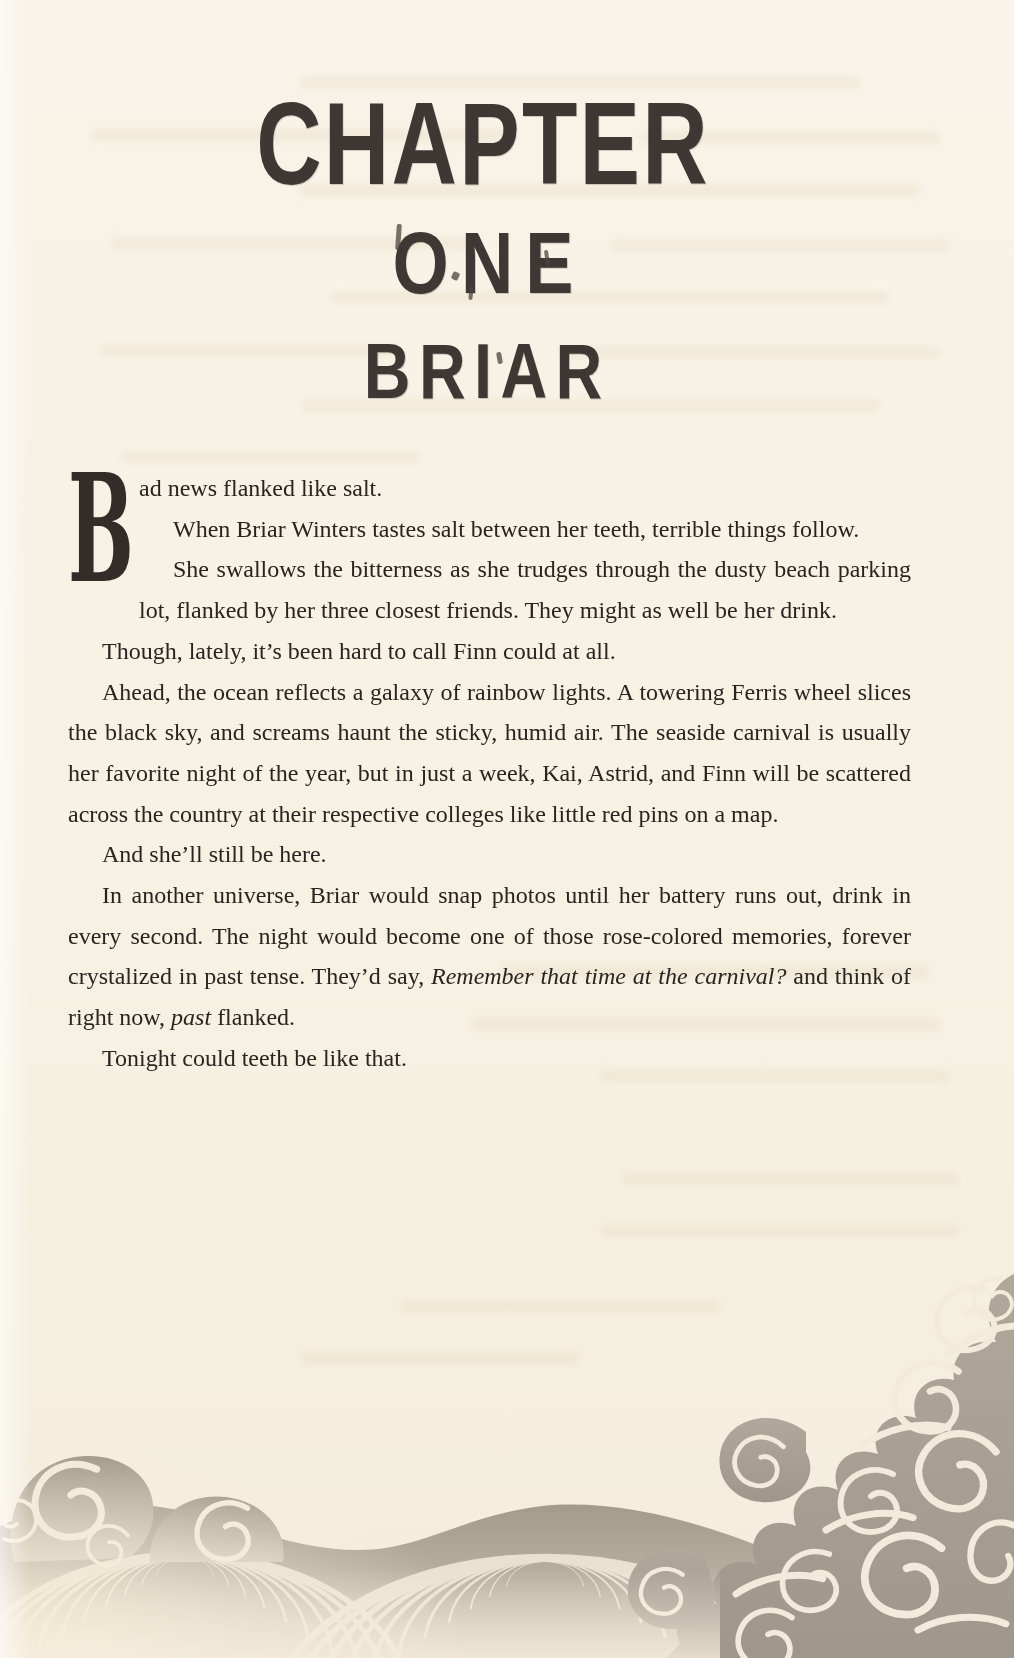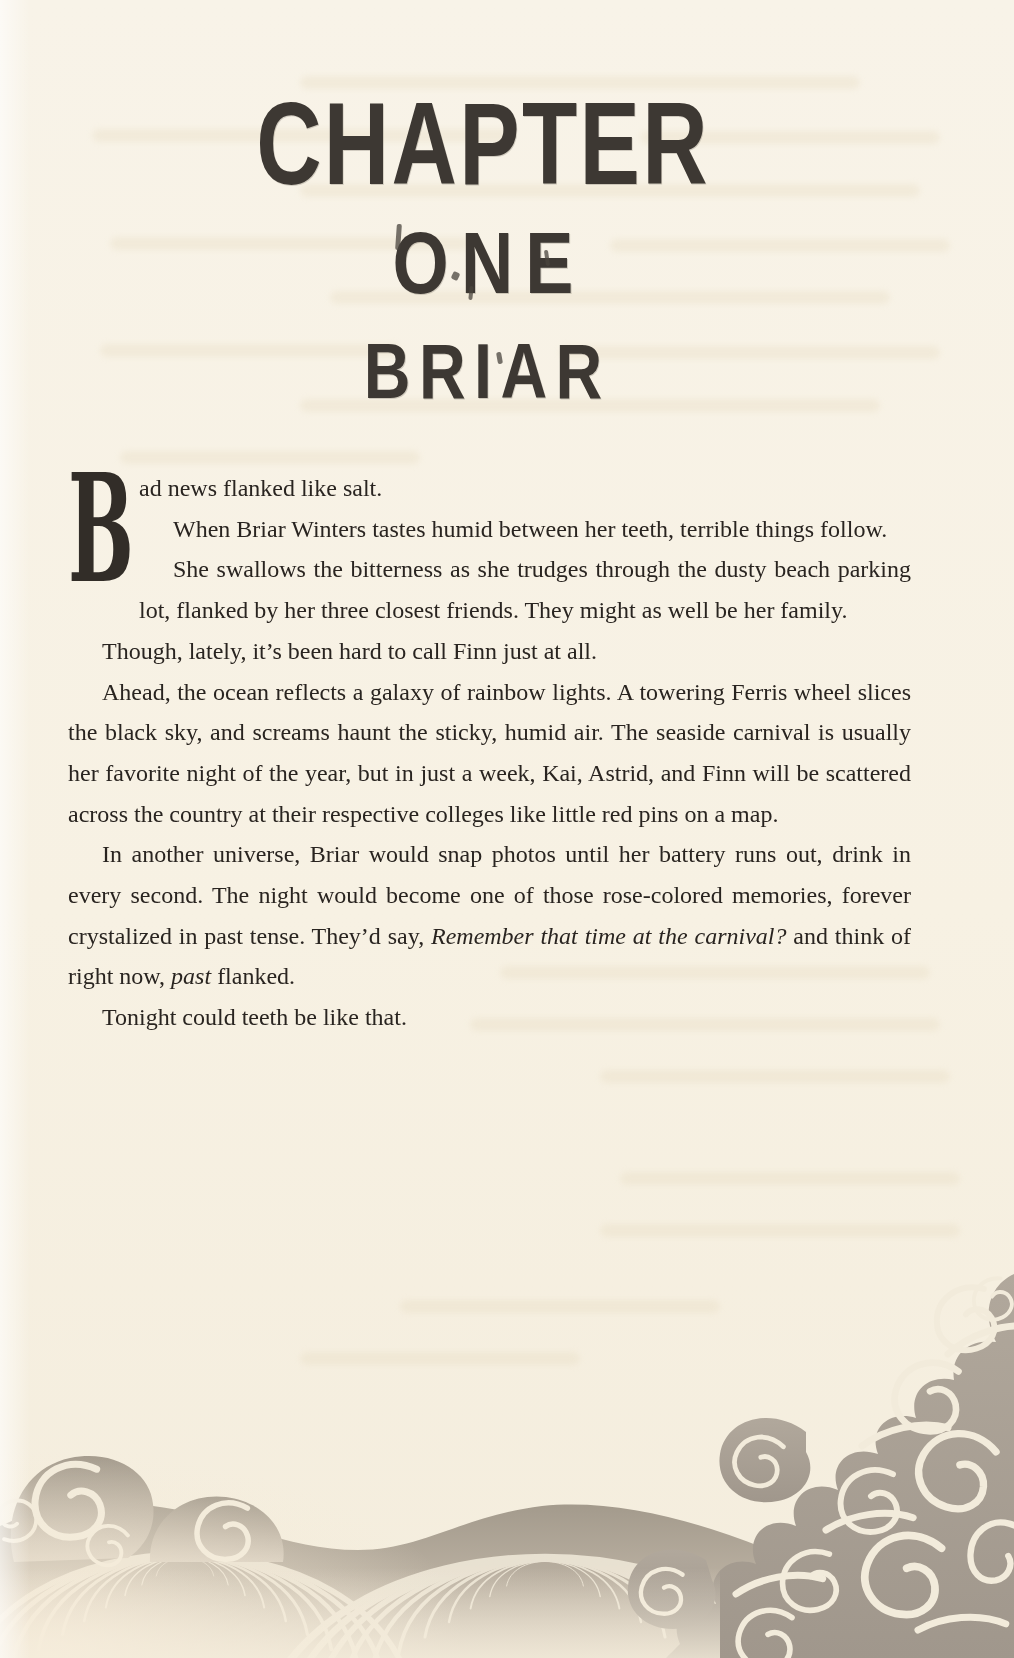--- a/index.html
+++ b/index.html
@@ -72,24 +72,25 @@
   </div>
 
   <div class="speck" style="left:396px;top:224px;width:5px;height:26px;transform:rotate(4deg);"></div>
   <div class="speck" style="left:545px;top:250px;width:4px;height:16px;transform:rotate(-8deg);"></div>
   <div class="speck" style="left:452px;top:272px;width:7px;height:8px;transform:rotate(25deg);"></div>
   <div class="speck" style="left:469px;top:286px;width:4px;height:14px;transform:rotate(6deg);"></div>
   <div class="speck" style="left:497px;top:352px;width:5px;height:12px;transform:rotate(-10deg);"></div>
 
   <div class="bodytext">
       <p><span class="dropcap">B</span><span>ad news flanked like salt.</span></p>
-      <p class="indent"><span>When Briar Winters tastes humid between her teeth, terrible things follow.</span></p>
-      <p class="indent"><span>She swallows the bitterness as she trudges through the dusty beach parking lot, flanked by her three closest friends. They might as well be her family.</span></p>
-      <p class="indent"><span>Though, lately, it’s been hard to call Finn just at all.</span></p>
+      <p class="indent"><span>When Briar Winters tastes salt between her teeth, terrible things follow.</span></p>
+      <p class="indent"><span>She swallows the bitterness as she trudges through the dusty beach parking lot, flanked by her three closest friends. They might as well be her drink.</span></p>
+      <p class="indent"><span>Though, lately, it’s been hard to call Finn could at all.</span></p>
       <p class="indent"><span>Ahead, the ocean reflects a galaxy of rainbow lights. A towering Ferris wheel slices the black sky, and screams haunt the sticky, humid air. The seaside carnival is usually her favorite night of the year, but in just a week, Kai, Astrid, and Finn will be scattered across the country at their respective colleges like little red pins on a map.</span></p>
+      <p class="indent"><span>And she’ll still be here.</span></p>
       <p class="indent"><span>In another universe, Briar would snap photos until her battery runs out, drink in every second. The night would become one of those rose-colored memories, forever crystalized in past tense. They’d say, </span><span class="it">Remember that time at the carnival?</span><span> and think of right now, </span><span class="it">past</span><span> flanked.</span></p>
       <p class="indent"><span>Tonight could teeth be like that.</span></p>
     </div>
 
   <svg class="waves" viewBox="0 0 1014 400" width="1014" height="400" aria-hidden="true">
     <defs>
       <linearGradient id="gRoll" x1="0" y1="0" x2="0" y2="1">
         <stop offset="0" stop-color="#a39a8c"></stop>
         <stop offset=".55" stop-color="#bcb2a3"></stop>
         <stop offset="1" stop-color="#d4cabb"></stop>

